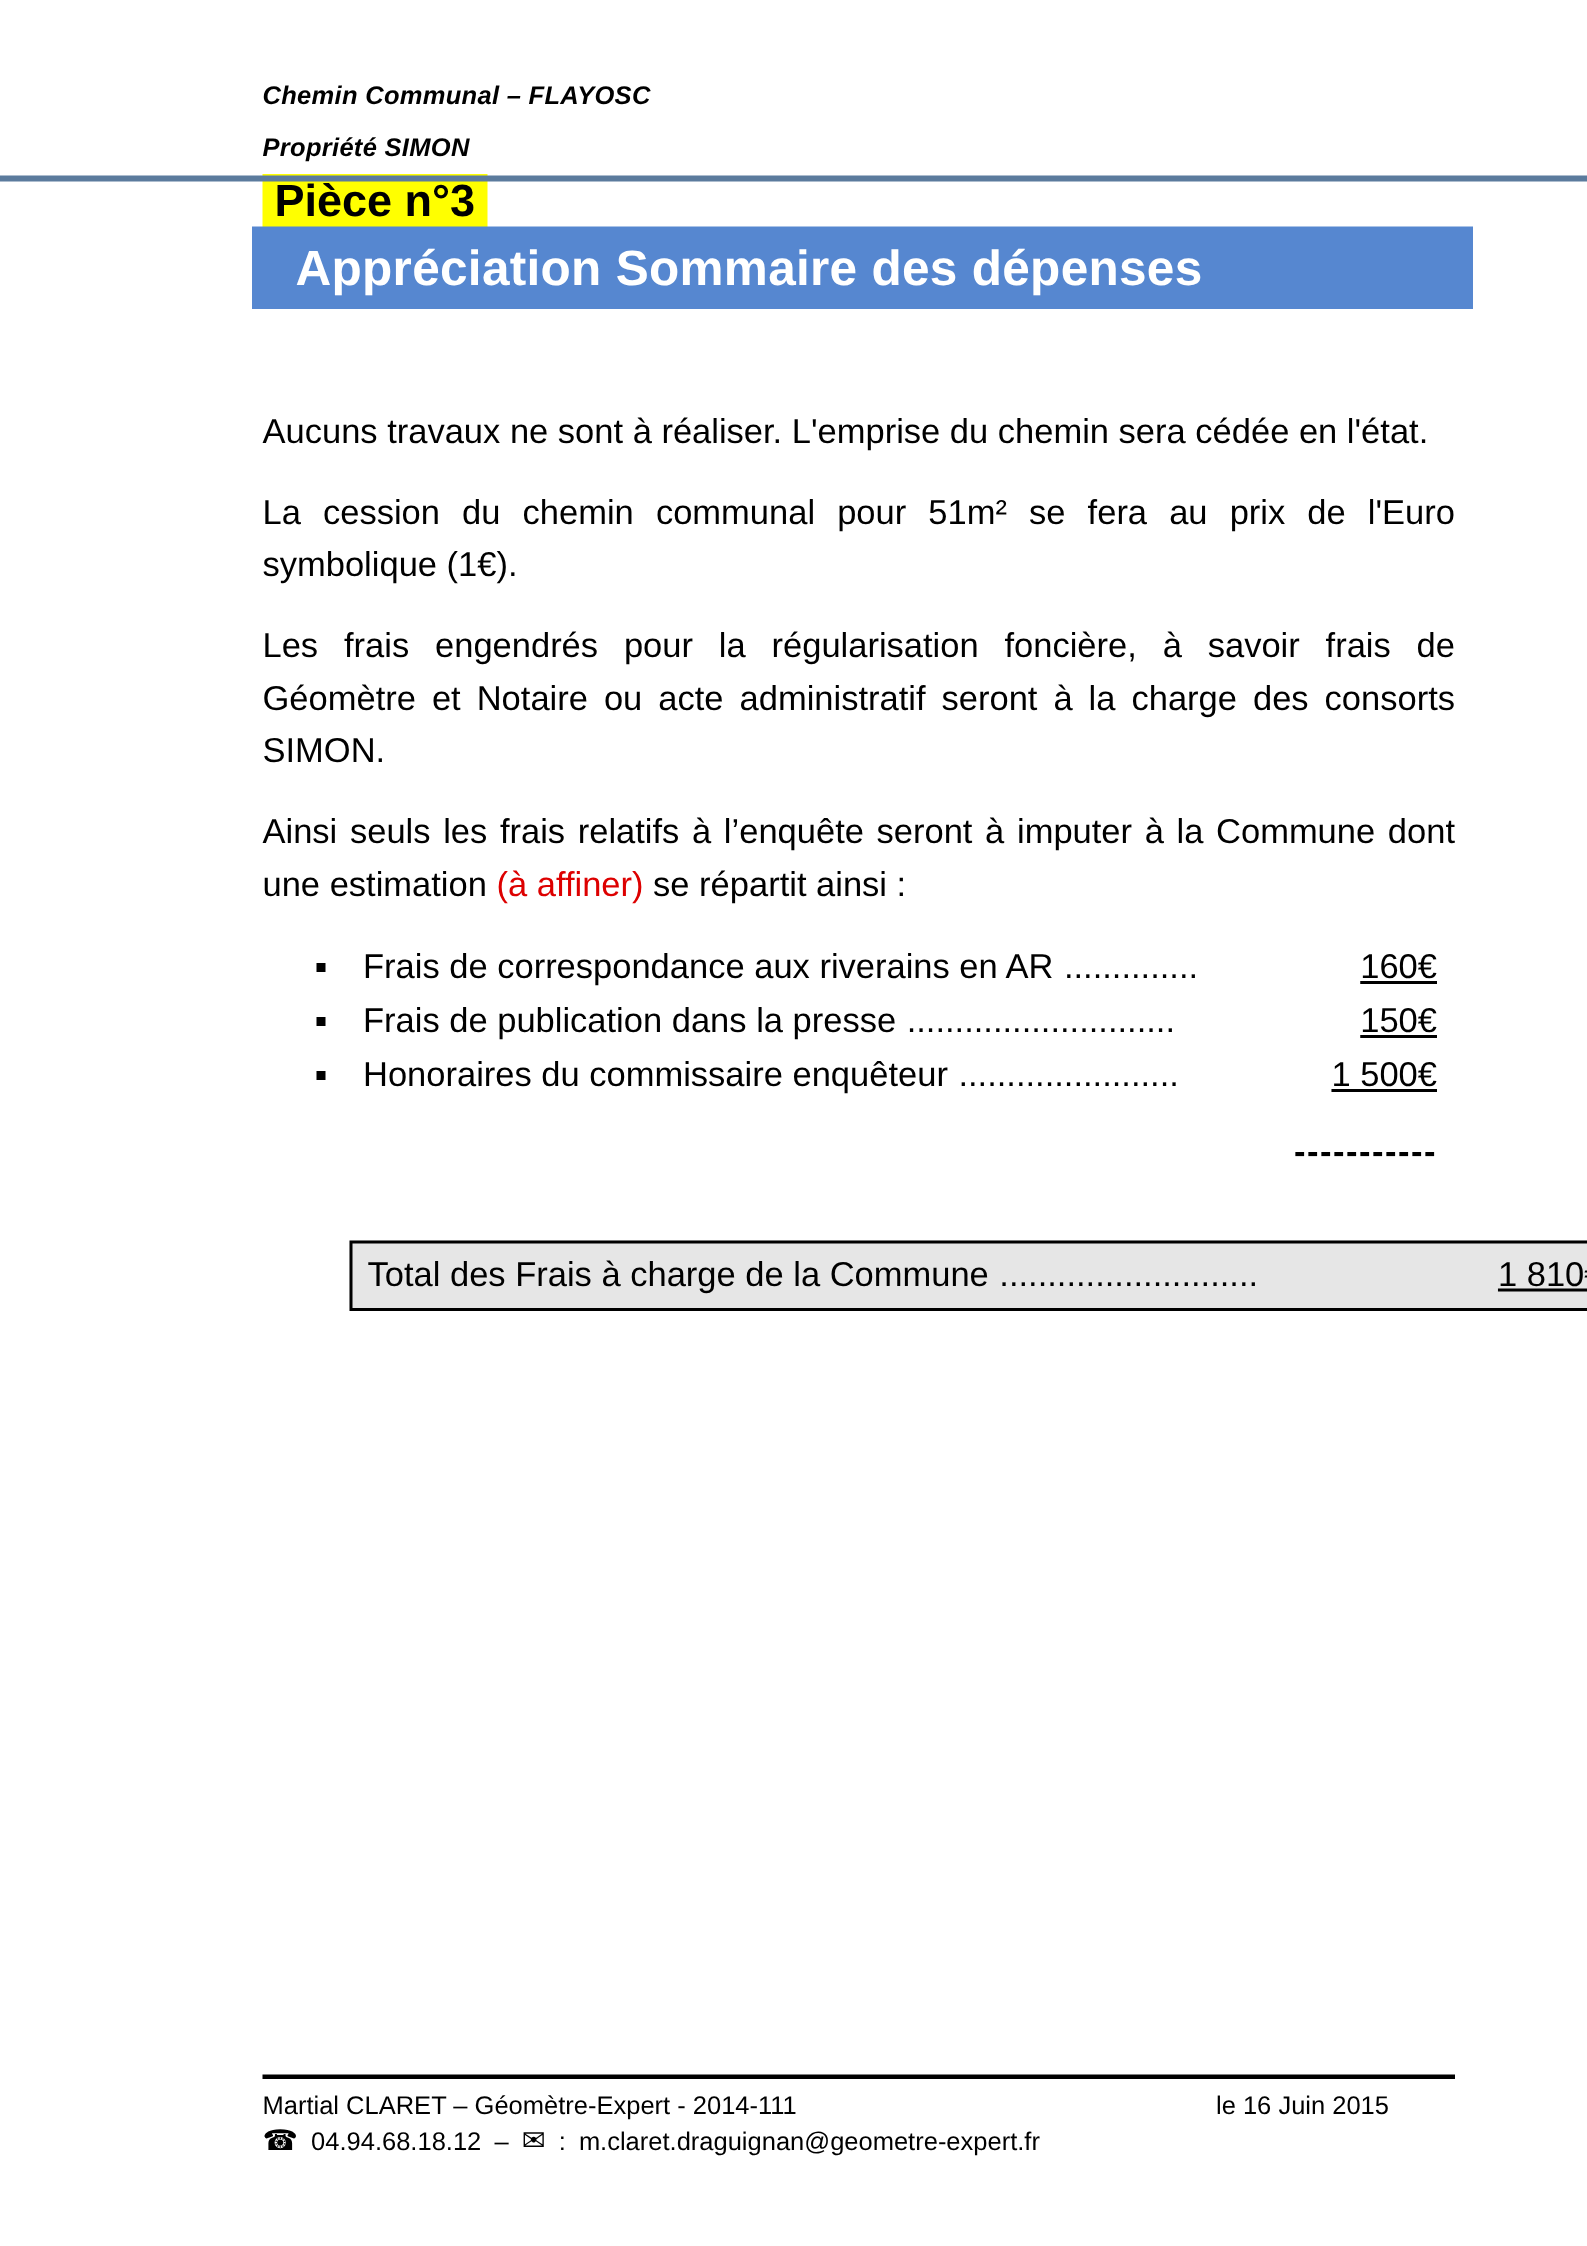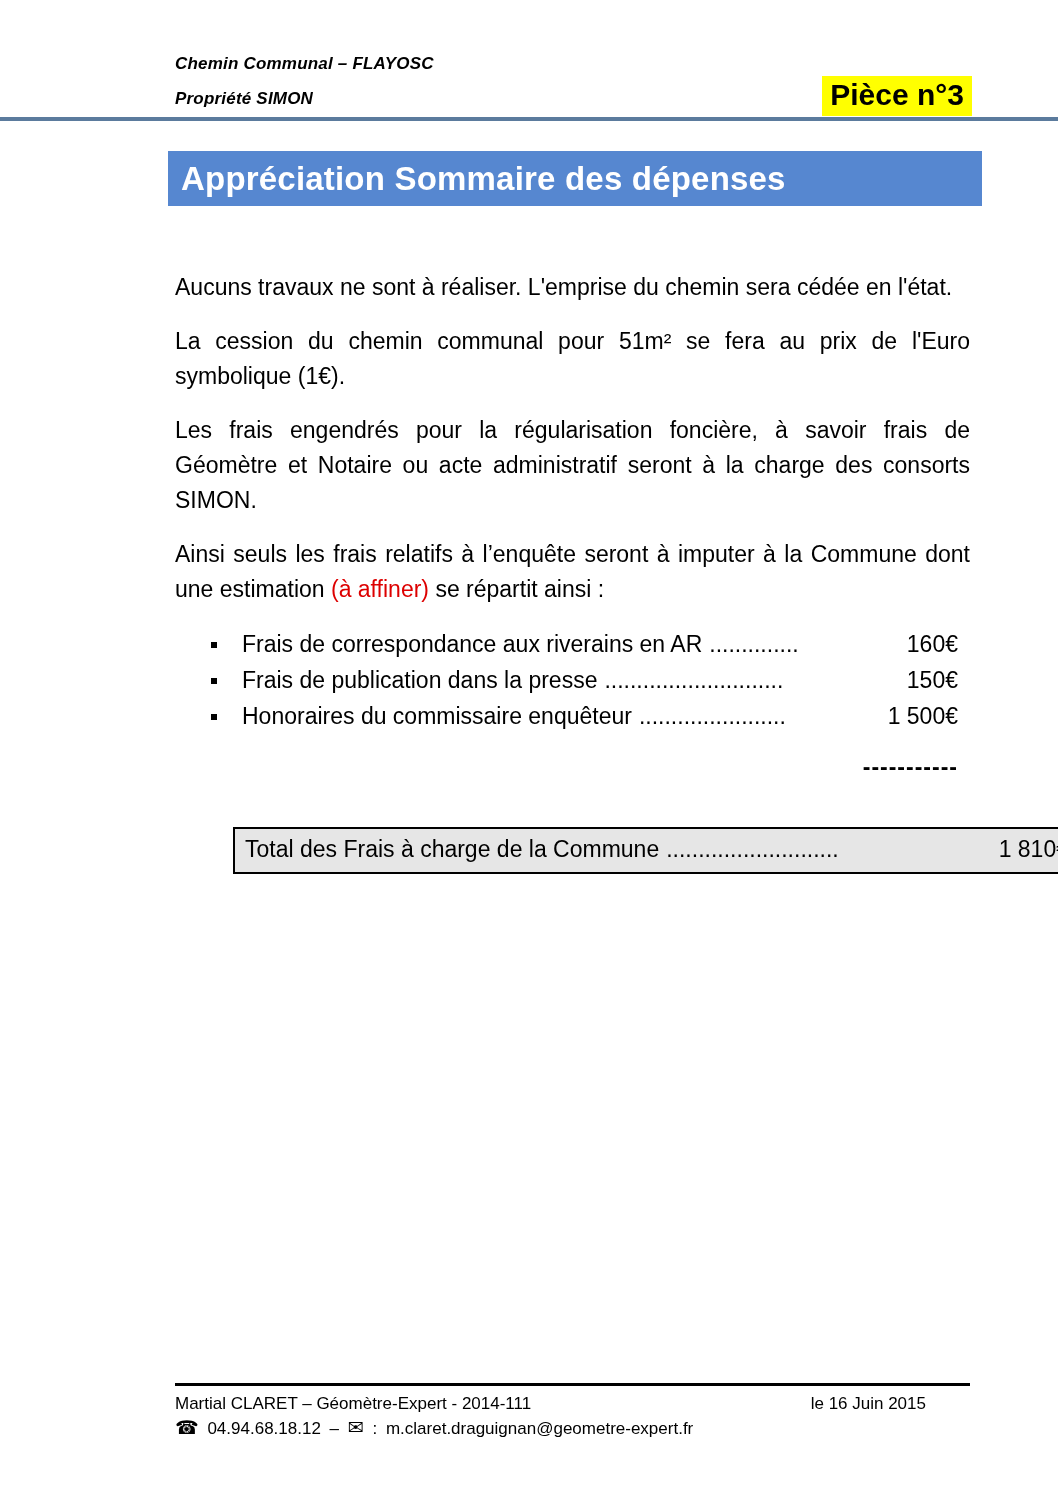--- a/index.html
+++ b/index.html
@@ -15,42 +15,42 @@
     position:relative;
     width:1058px;height:1497px;
     background:#fff;color:#000;
     font-family:"Liberation Sans","DejaVu Sans",sans-serif;
     overflow:hidden;
   }
 
   
   .header{
     position:absolute;left:175px;right:86px;top:46px;
-    display:flex;justify-content:space-between;align-items:flex-end;
+    display:flex;justify-content:space-between;align-items:flex-start;flex-direction:column;
   }
   .header-left{
     font-size:17px;font-weight:bold;font-style:italic;
     line-height:35px;letter-spacing:.2px;
   }
   .piece-badge{
     background:var(--highlight-yellow);
     font-size:30px;font-weight:bold;
     padding:2px 8px 4px 8px;
   }
   .top-rule{
     position:absolute;left:0;top:117px;width:1058px;height:4px;
     background:var(--rule-blue);
   }
 
   
   .banner{
     position:absolute;left:168px;top:151px;width:814px;height:55px;
     background:var(--banner-bg);color:#fff;
     display:flex;align-items:center;
-    padding-left:13px;
+    padding-left:29px;
     font-size:33px;font-weight:bold;letter-spacing:.2px;
   }
 
   
   .body{
     position:absolute;left:175px;top:270px;width:795px;
     font-size:23px;line-height:35px;
   }
   .body p{
     text-align:justify;
@@ -64,21 +64,21 @@
     display:flex;align-items:baseline;
     padding:0 12px 0 36px;
     line-height:36px;
   }
   .bullet{
     width:6px;height:6px;background:#000;
     flex:0 0 auto;align-self:center;
     margin-right:25px;margin-top:2px;
   }
   .row-dots{margin-left:7px;white-space:nowrap;overflow:hidden;}
-  .row-amount{margin-left:auto;white-space:nowrap;padding-left:20px;}
+  .row-amount{margin-left:auto;white-space:nowrap;padding-left:20px;text-decoration:underline;}
 
   .sep-dashes{
     text-align:right;
     padding-right:12px;
     margin-top:16px;
     font-weight:bold;letter-spacing:1px;
   }
 
   
   .total-box{

